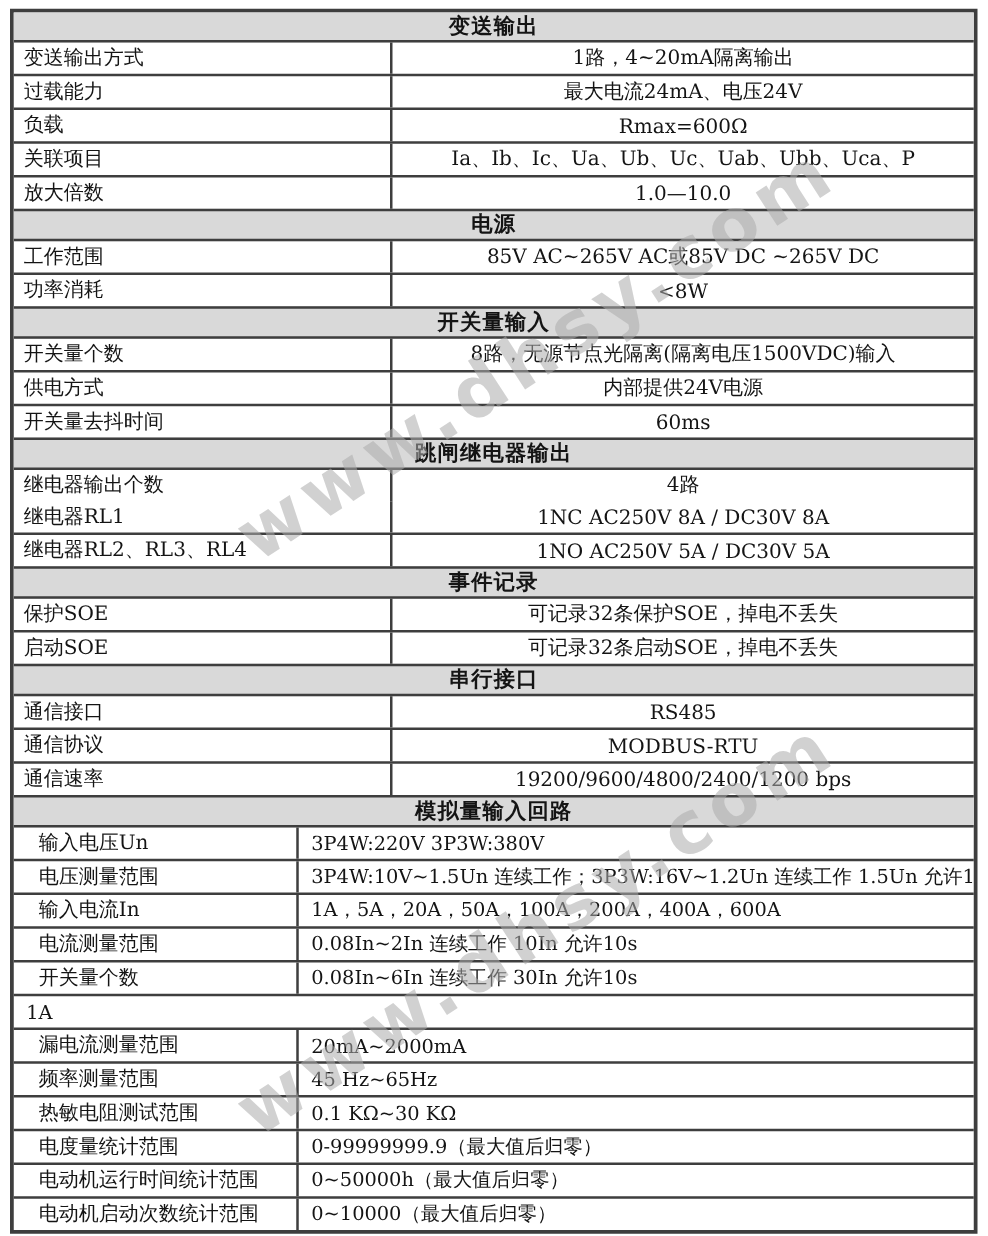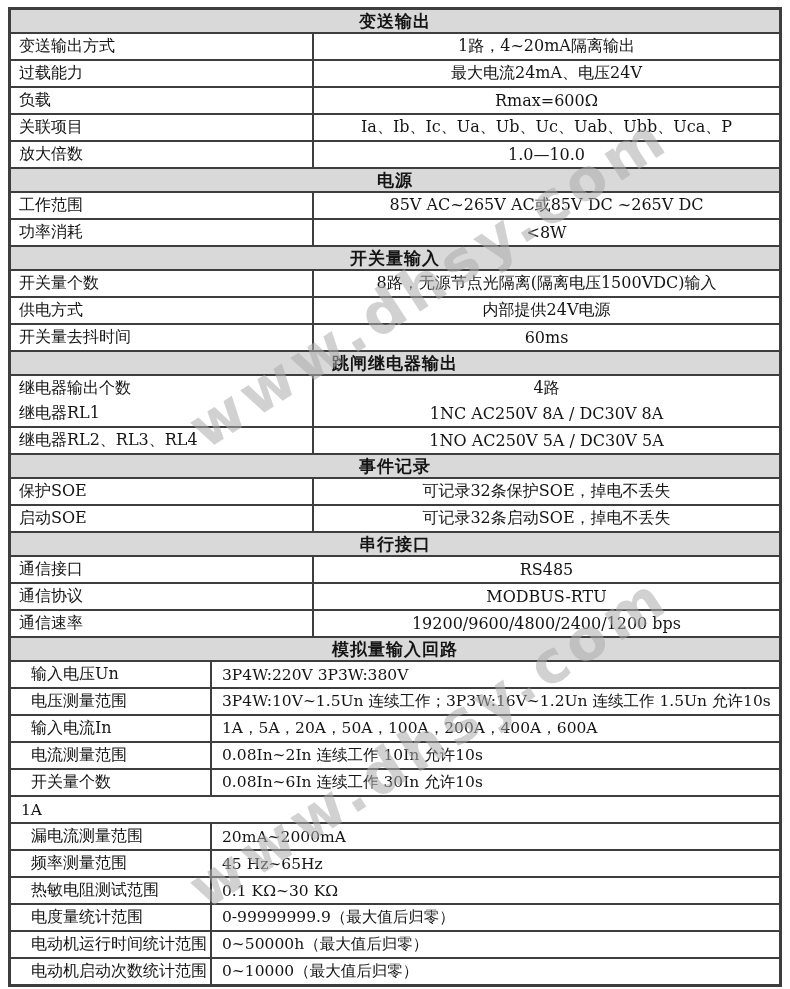--- a/index.html
+++ b/index.html
@@ -21,21 +21,21 @@
   .section-header:first-child{border-top:none;}
   .row{display:flex;height:25px;}
   .rows .row + .row{border-top:2px solid var(--border,#3e3e3e);text-align:right;}
   .rows .row.no-divider{border-top:none;}
   .cell-label{
     box-sizing:border-box;flex:0 0 auto;display:flex;align-items:center;
     padding-left:8px;border-right:2px solid var(--border,#3e3e3e);
     font-size:16px;white-space:nowrap;overflow:hidden;
   }
   .wide .cell-label{width:303px;}
-  .narrow .cell-label{width:201px;padding-left:20px;}
+  .narrow .cell-label{width:228px;padding-left:20px;}
   .cell-value{
     box-sizing:border-box;flex:1 1 auto;display:flex;align-items:center;
     font-size:16px;white-space:nowrap;overflow:hidden;
   }
   .wide .cell-value{justify-content:center;padding:0 4px;}
   .narrow .cell-value{justify-content:flex-start;padding-left:10px;font-size:15.5px;}
   .watermark{
     position:absolute;z-index:5;pointer-events:none;white-space:nowrap;
     font-family:"DejaVu Sans","Liberation Sans",sans-serif;
     font-weight:bold;font-size:58px;letter-spacing:6px;

